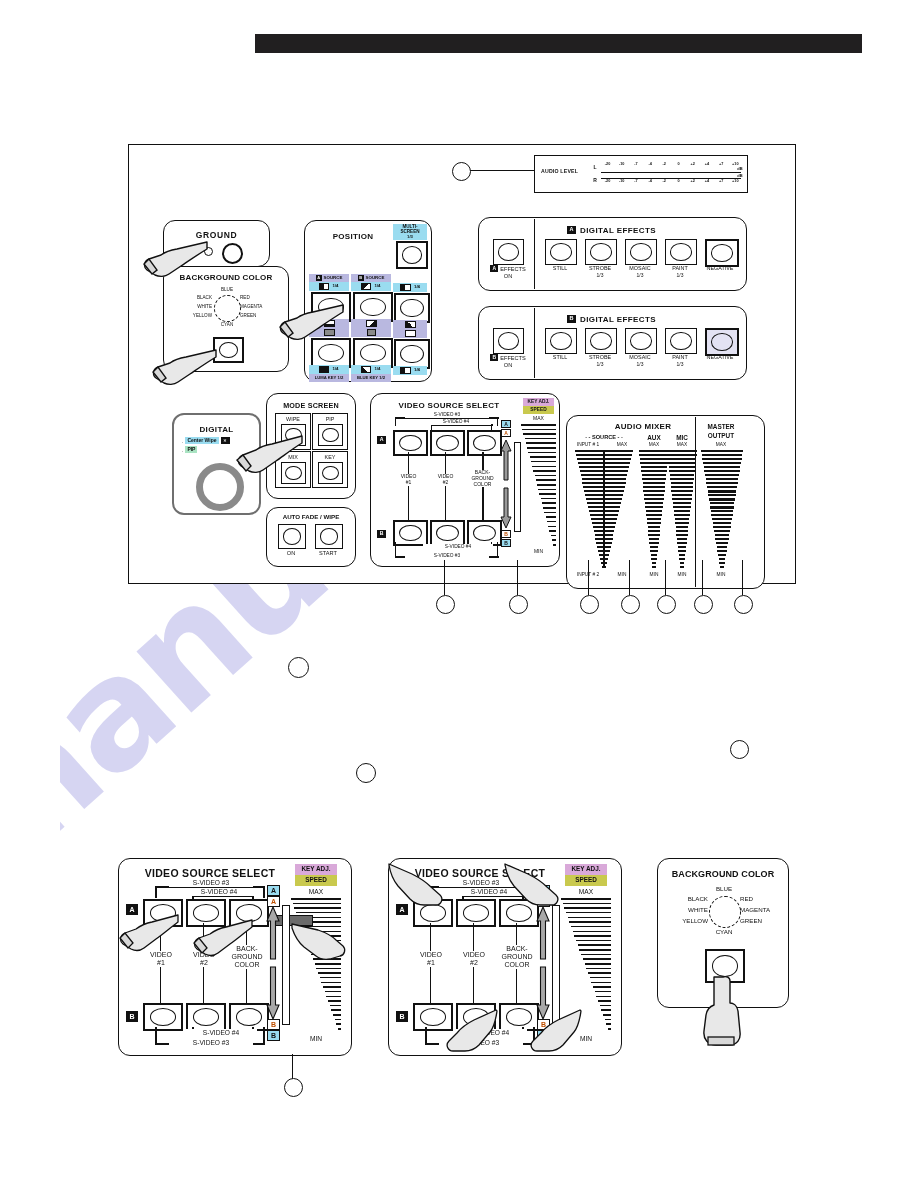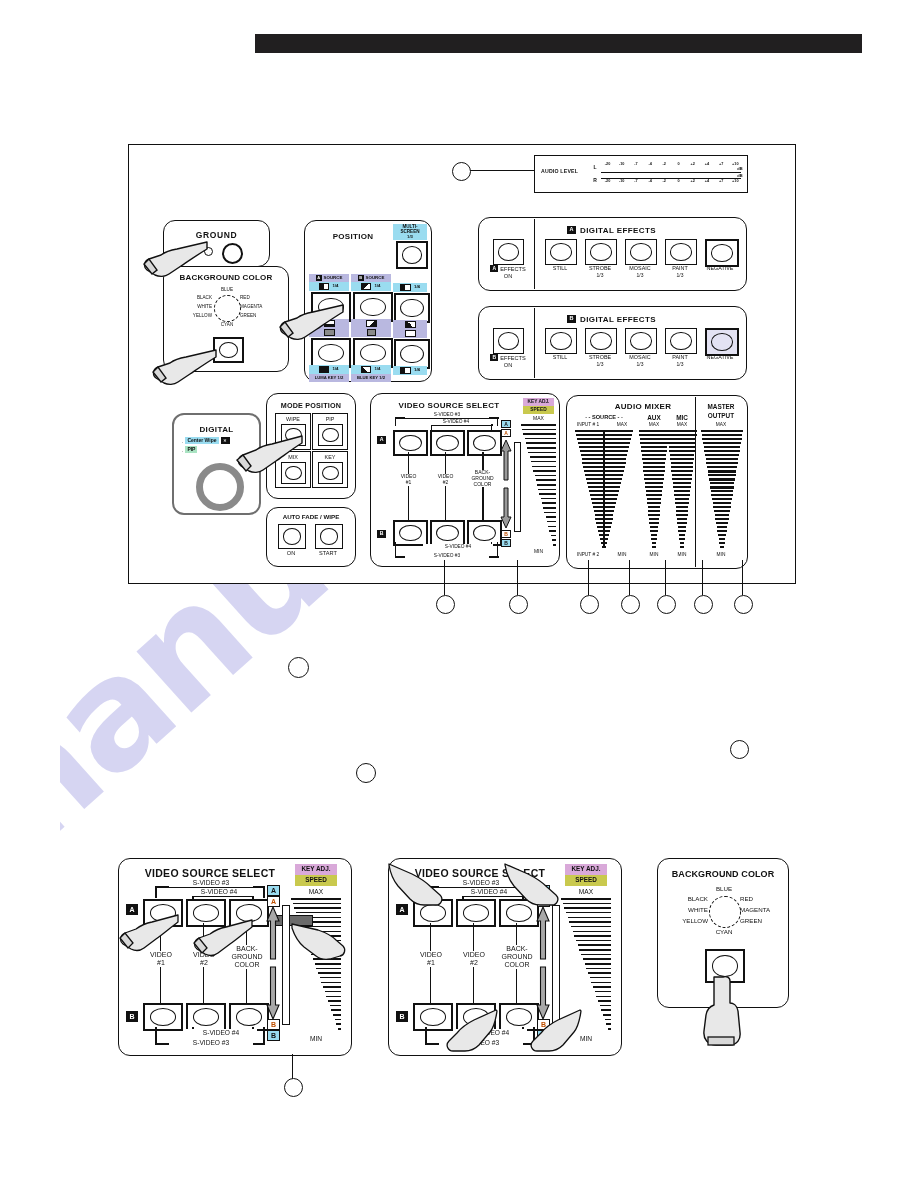--- a/index.html
+++ b/index.html
@@ -323,21 +323,21 @@
     <span class="chip blk" style="position:relative;width:9px;height:7px;font-size:4px;">✕</span>
   </div>
   <div class="abs" style="left:8px;top:31px;display:flex;align-items:center;gap:2px;">
     <span style="font-size:5px;">.</span>
     <span class="chip grn" style="position:relative;padding:0 2px;height:7px;font-size:5px;">PIP</span>
   </div>
   <div class="ringthick" style="left:22px;top:48px;width:34px;height:34px;"></div>
 </div>
 
 <div class="mod" style="left:266px;top:393px;width:88px;height:104px;z-index:4;">
-  <div class="ttl" style="top:7px;font-size:7.2px;letter-spacing:.2px;">MODE POSITION</div>
+  <div class="ttl" style="top:7px;font-size:7.2px;letter-spacing:.2px;">MODE SCREEN</div>
   <div class="modsq" style="left:8px;top:19px;width:34px;height:35px;">
     <div class="lbl" style="left:0;top:2px;width:34px;font-size:5.4px;">WIPE</div>
     <div class="btn" style="left:5px;top:10px;width:23px;height:20px;"></div>
   </div>
   <div class="modsq" style="left:45px;top:19px;width:34px;height:35px;">
     <div class="lbl" style="left:0;top:2px;width:34px;font-size:5.4px;">PIP</div>
     <div class="btn" style="left:5px;top:10px;width:23px;height:20px;"></div>
   </div>
   <div class="modsq" style="left:8px;top:57px;width:34px;height:35px;">
     <div class="lbl" style="left:0;top:2px;width:34px;font-size:5.4px;">MIX</div>
@@ -455,21 +455,21 @@
     </svg>
   </div>
   <div class="arrw" style="left:128px;top:90px;">
     <svg width="14" height="44" viewBox="0 0 14 44">
       <path d="M7 44 L12 33 L9 33 L9 4 L5 4 L5 33 L2 33 Z" fill="#9a9a9a" stroke="#111" stroke-width="1"></path>
     </svg>
   </div>
   <div class="vbar" style="left:143px;top:48px;width:5px;height:88px;"></div>
 </div>
 
-<div class="mod" style="left:566px;top:395px;width:180px;height:172px;z-index:4;">
+<div class="mod" style="left:566px;top:415px;width:180px;height:172px;z-index:4;padding-left:17px;">
   <div class="lbl" style="left:6px;top:6px;width:140px;font-size:8px;font-weight:700;letter-spacing:.3px;">AUDIO MIXER</div>
   <div class="ln lnv" style="left:128px;top:1px;height:170px;"></div>
 
   <div class="lbl" style="left:6px;top:18px;width:62px;font-size:5.6px;font-weight:700;">- - SOURCE - -</div>
   <div class="lbl" style="left:3px;top:26px;width:36px;font-size:4.8px;">INPUT # 1</div>
   <div class="lbl" style="left:40px;top:26px;width:30px;font-size:4.8px;">MAX</div>
   <div class="lbl" style="left:3px;top:156px;width:36px;font-size:4.8px;">INPUT # 2</div>
   <div class="lbl" style="left:40px;top:156px;width:30px;font-size:4.8px;">MIN</div>
 
   <div class="lbl" style="left:74px;top:18px;width:26px;font-size:6.4px;font-weight:700;">AUX</div>

